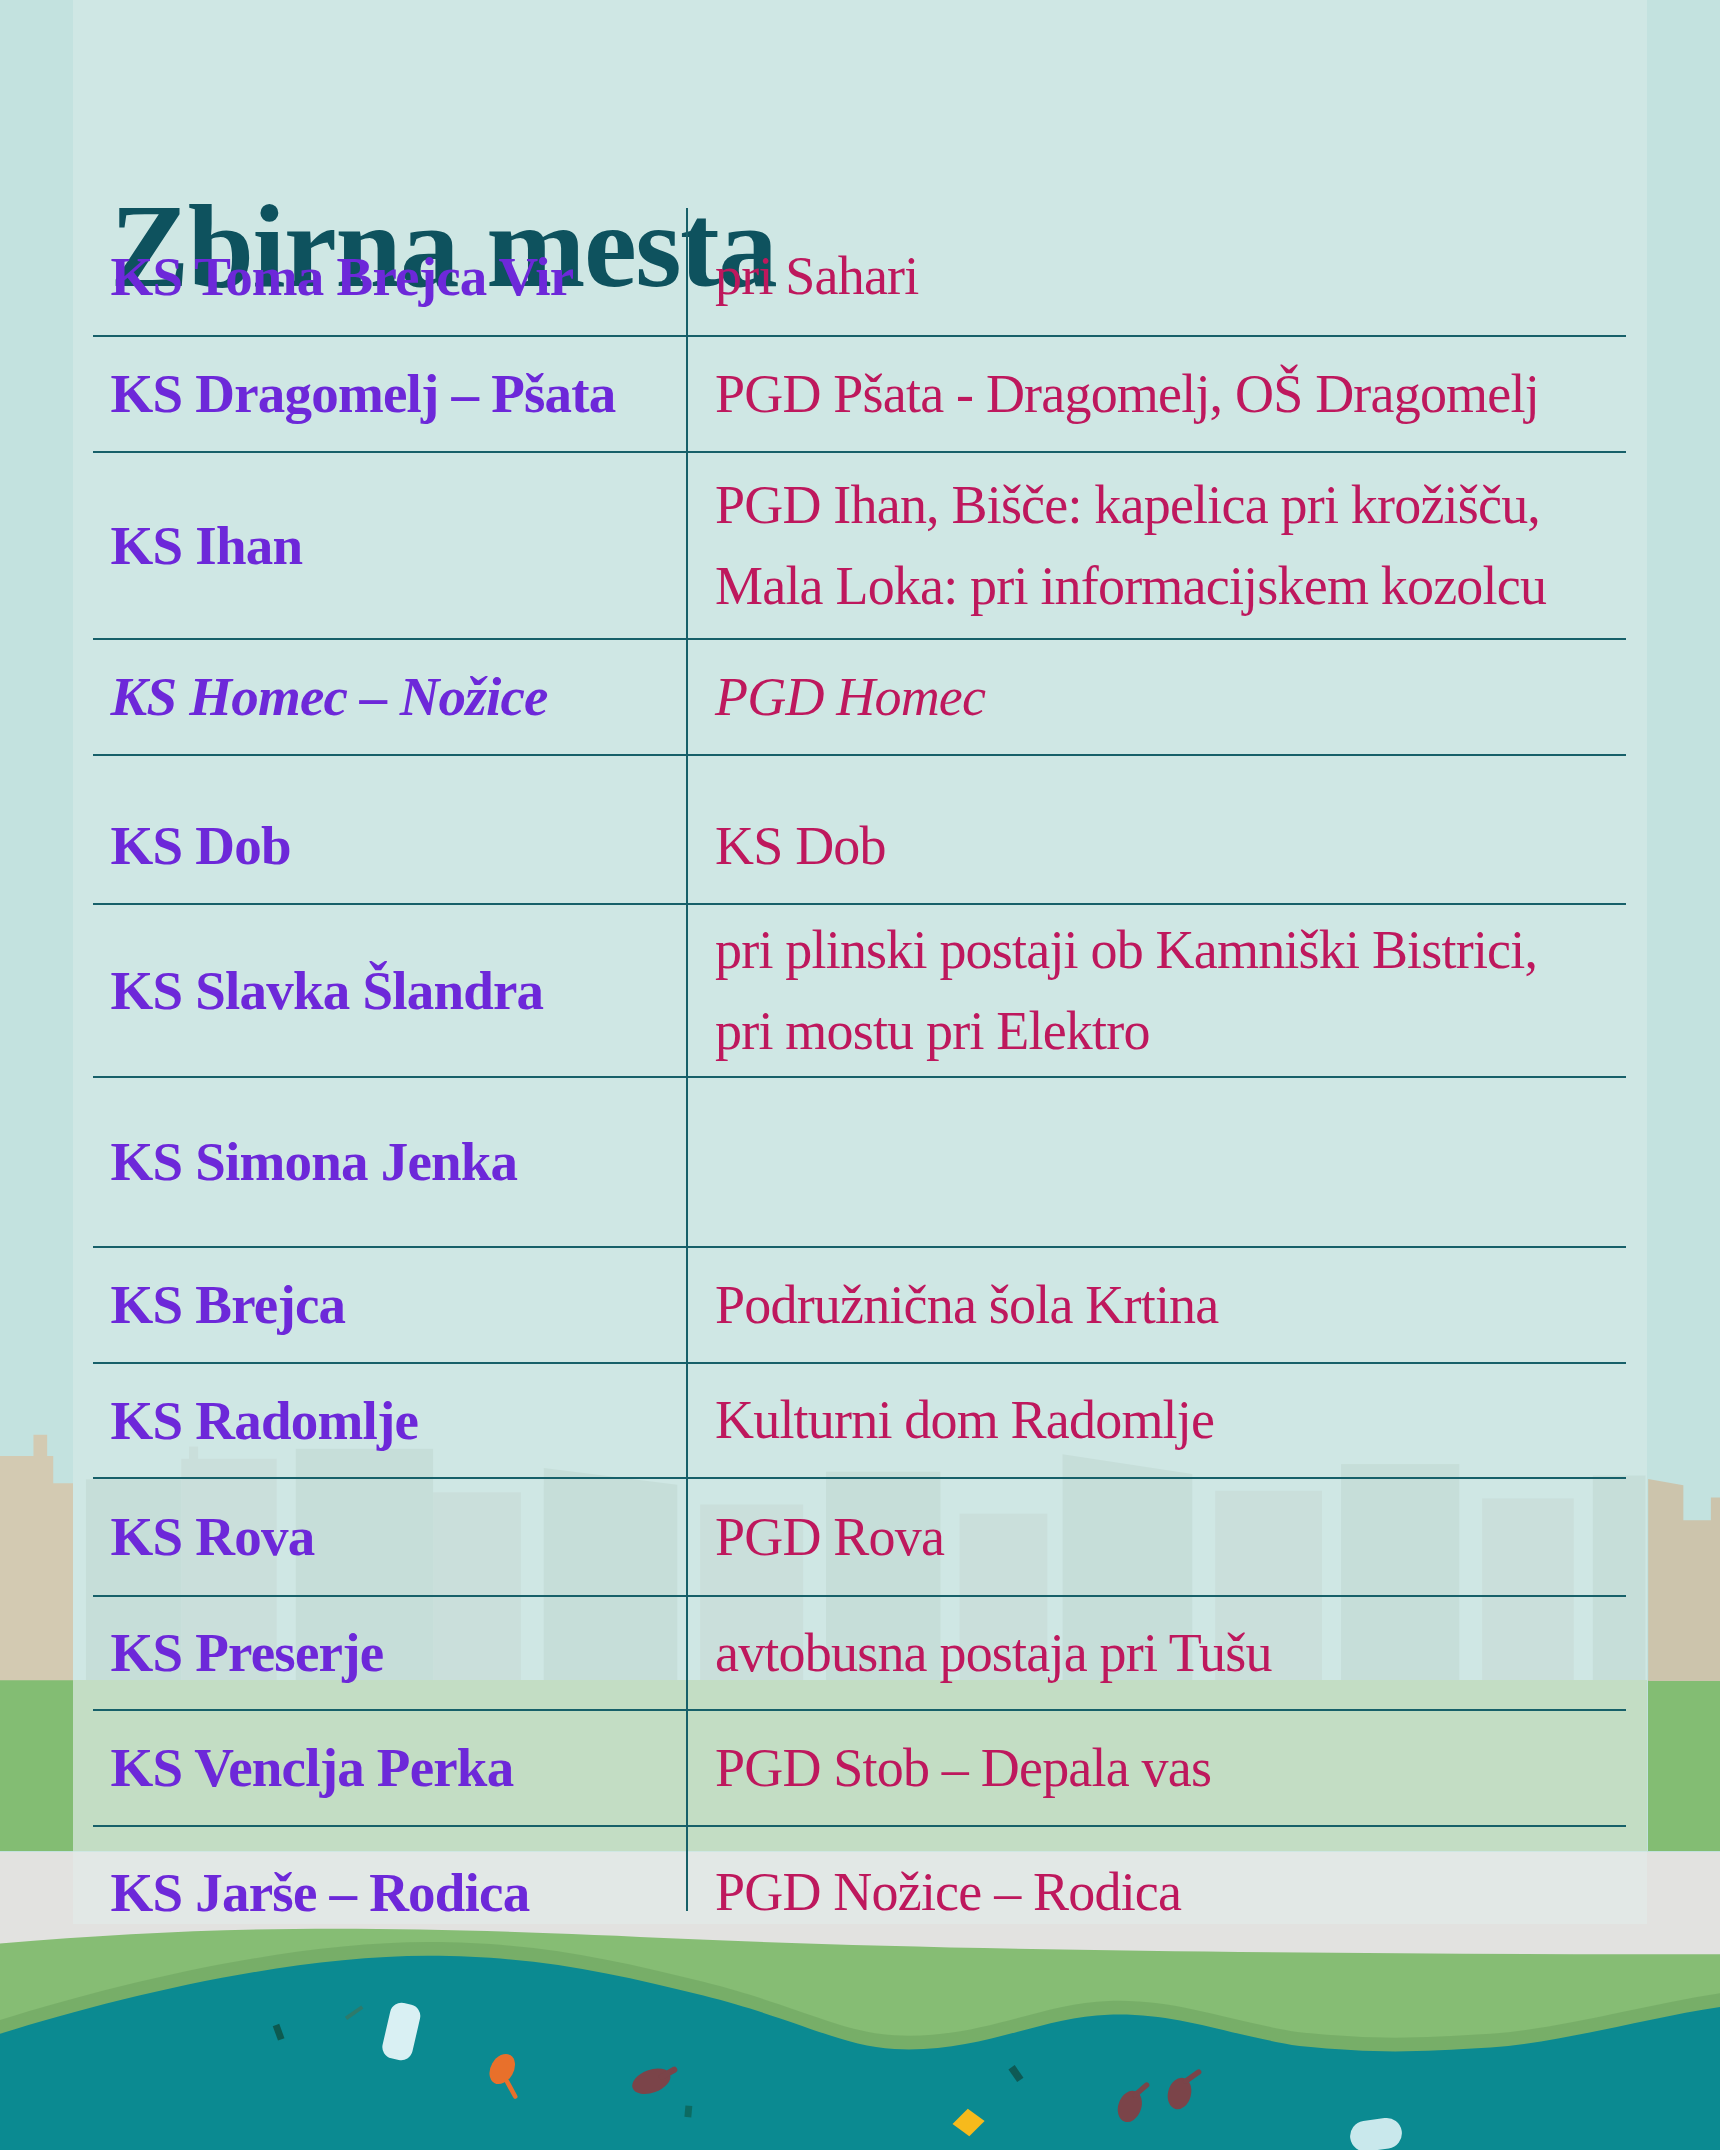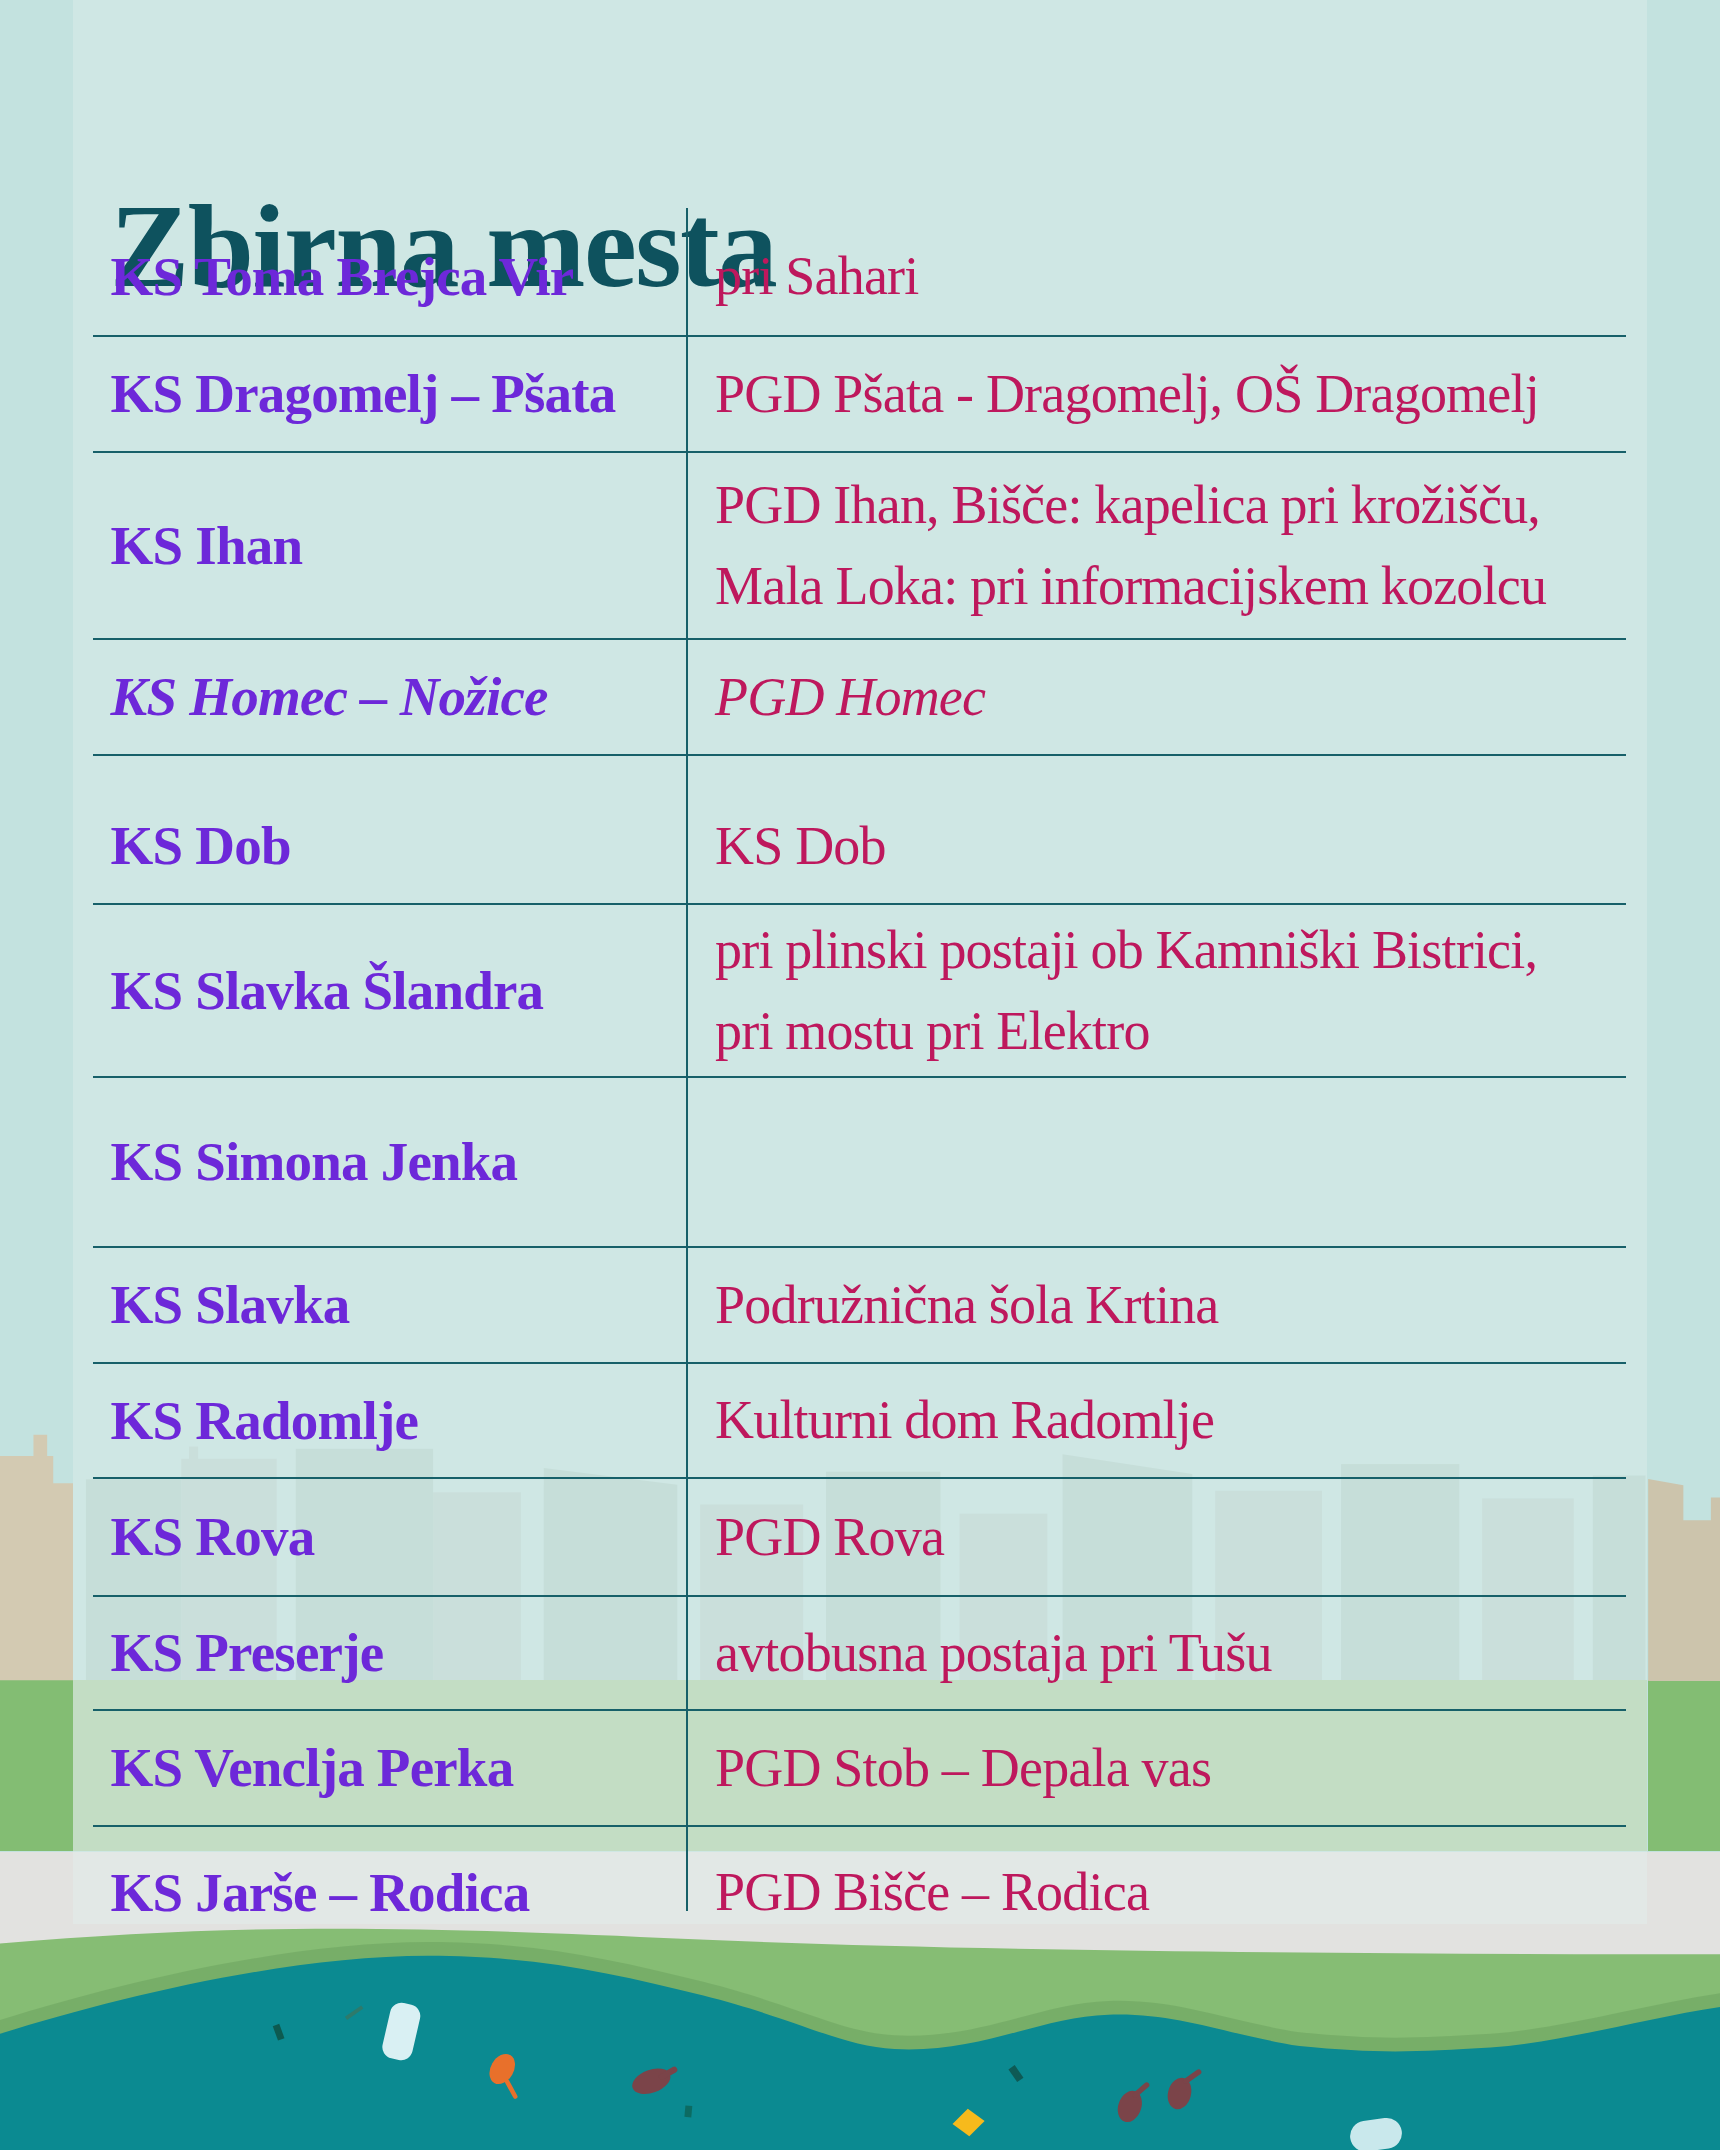--- a/index.html
+++ b/index.html
@@ -124,42 +124,42 @@
         </div>
         <div class="row with-line" style="height: 173px;">
           <div class="cell-label">KS Slavka Šlandra</div>
           <div class="cell-loc">pri plinski postaji ob Kamniški Bistrici,
 pri mostu pri Elektro</div>
         </div>
         <div class="row with-line" style="height: 170px;">
           <div class="cell-label">KS Simona Jenka</div>
         </div>
         <div class="row with-line" style="height: 116px;">
-          <div class="cell-label">KS Slavka</div>
+          <div class="cell-label">KS Brejca</div>
           <div class="cell-loc">Podružnična šola Krtina</div>
         </div>
         <div class="row with-line" style="height: 115px; justify-content: flex-end;">
           <div class="cell-label">KS Radomlje</div>
           <div class="cell-loc">Kulturni dom Radomlje</div>
         </div>
         <div class="row with-line" style="height: 118px;">
           <div class="cell-label">KS Rova</div>
           <div class="cell-loc">PGD Rova</div>
         </div>
         <div class="row with-line" style="height: 114px;">
           <div class="cell-label">KS Preserje</div>
           <div class="cell-loc">avtobusna postaja pri Tušu</div>
         </div>
         <div class="row with-line" style="height: 116px;">
           <div class="cell-label">KS Venclja Perka</div>
           <div class="cell-loc">PGD Stob – Depala vas</div>
         </div>
         <div class="row" style="height: 131px;">
           <div class="cell-label">KS Jarše – Rodica</div>
-          <div class="cell-loc">PGD Bišče – Rodica</div>
+          <div class="cell-loc">PGD Nožice – Rodica</div>
         </div>
       </div>
   </div>
 
   <svg class="abs shore" width="1720" height="255" viewBox="0 0 2250 333">
     <path d="M0,62 C300,36 520,38 900,56 C1250,72 1800,76 2250,76 L2250,333 L0,333 Z" fill="#86bd74"></path>
     <path d="M0,162 C160,112 380,60 560,60 C700,60 800,82 920,112 C1040,142 1100,178 1170,182 C1280,188 1360,140 1450,137 C1540,134 1600,162 1700,178 C1800,188 1850,186 1950,180 C2050,172 2150,142 2250,127 L2250,333 L0,333 Z" fill="#6ba35f" opacity="0.55"></path>
     <path d="M0,180 C160,130 380,78 560,78 C700,78 800,100 920,130 C1040,160 1100,196 1170,200 C1280,206 1360,158 1450,155 C1540,152 1600,180 1700,196 C1800,206 1850,204 1950,198 C2050,190 2150,160 2250,145 L2250,333 L0,333 Z" fill="#0b8a91"></path>
 
     <rect x="360" y="168" width="9" height="20" fill="#0d5a50" transform="rotate(-20 364 178)"></rect>

